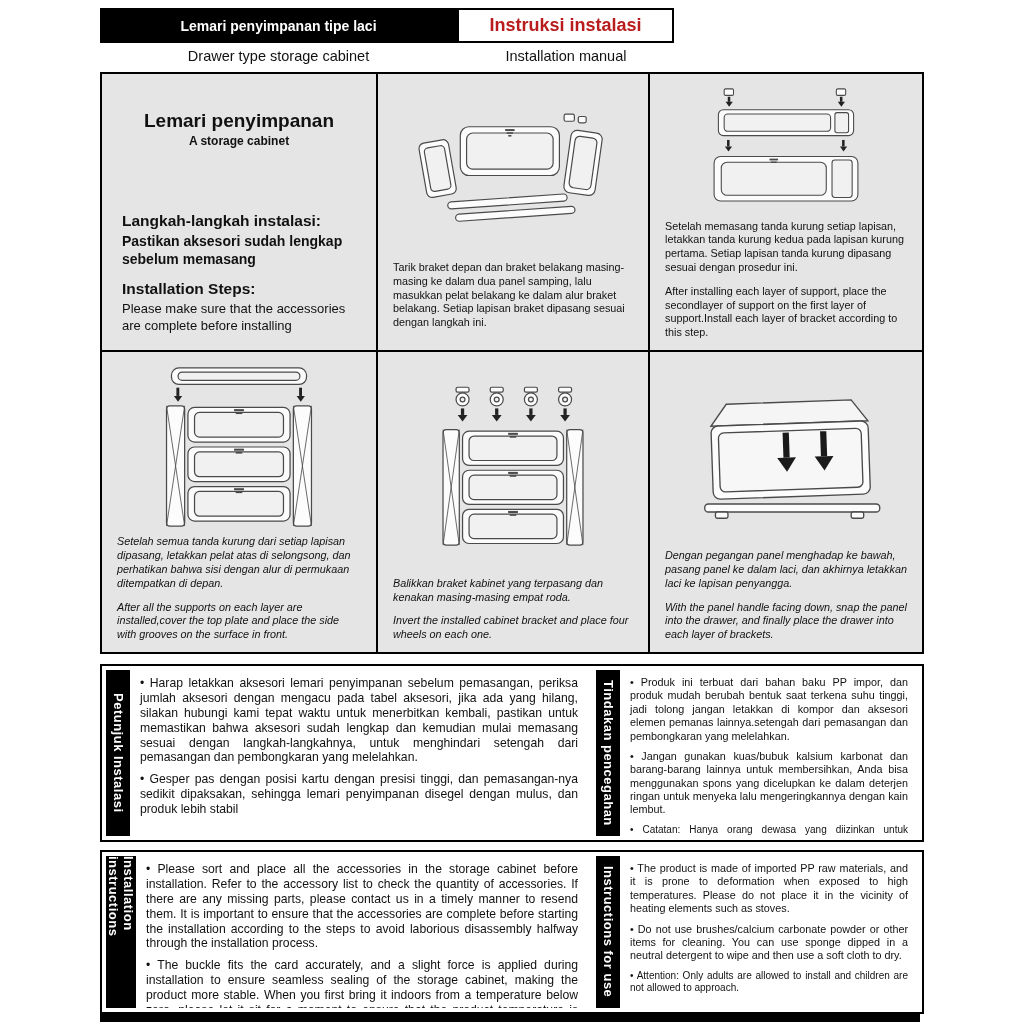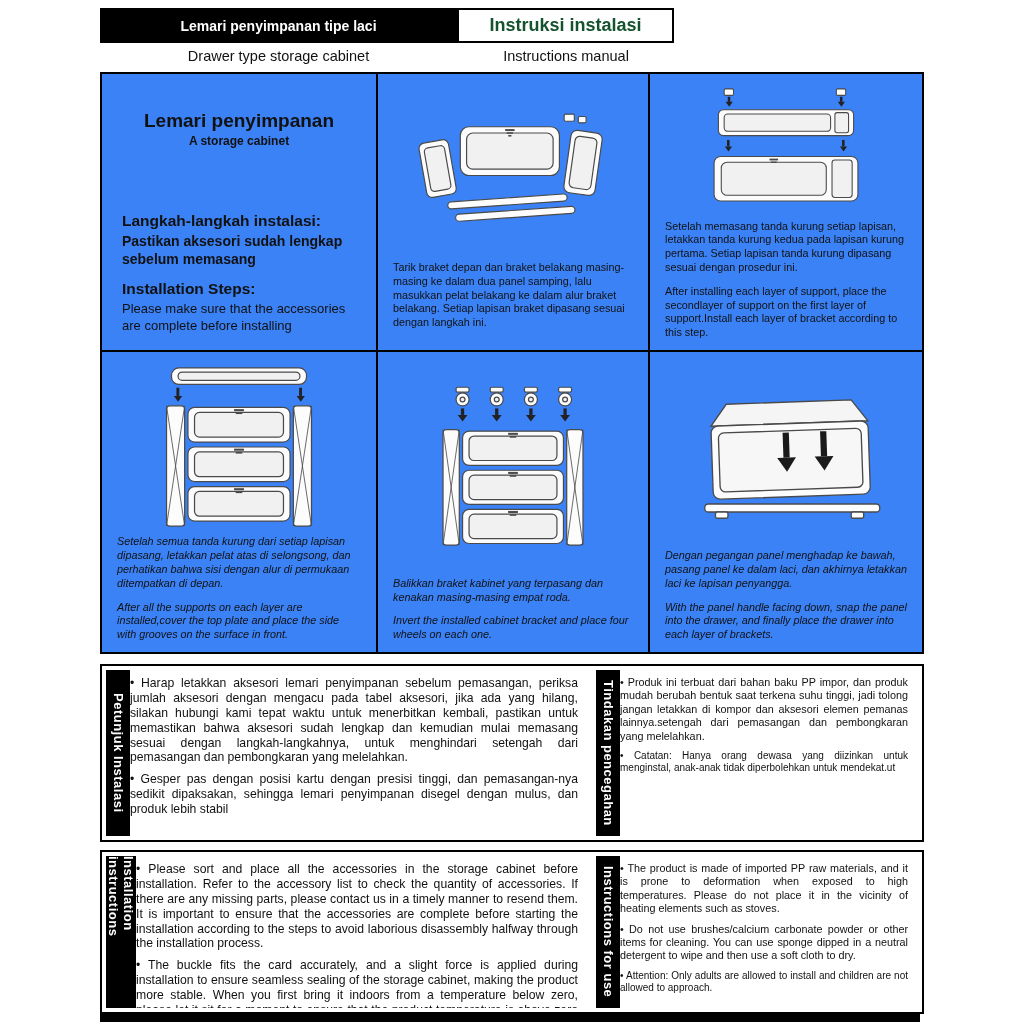--- a/index.html
+++ b/index.html
@@ -4,28 +4,28 @@
 <style>
   html,body{margin:0;padding:0;}
   body{
     width:1024px;height:1024px;background:#ffffff;color:#111;
     font-family:"Liberation Sans",sans-serif;position:relative;overflow:hidden;
   }
   
   .titlebar{position:absolute;left:100px;top:8px;display:flex;height:35px;}
   .title-main{width:357px;background:#000;color:#fff;font-weight:bold;font-size:14px;
     display:flex;align-items:center;justify-content:center;}
-  .title-sub{width:213px;background:#fff;color:#14532d;border:2.5px solid #000;font-weight:bold;
+  .title-sub{width:213px;background:#fff;color:#b91c1c;border:2.5px solid #000;font-weight:bold;
     font-size:18px;display:flex;align-items:center;justify-content:center;}
   .subtitlebar{position:absolute;left:100px;top:48px;display:flex;font-size:14.5px;}
   .subtitle-main{width:357px;text-align:center;}
   .subtitle-sub{width:218px;text-align:center;}
   
   .grid{position:absolute;left:100px;top:72px;width:820px;height:578px;border:2px solid #000;
-    display:grid;grid-template-columns:276px 272px 1fr;grid-template-rows:278px 1fr;background:#3b82f6;}
+    display:grid;grid-template-columns:276px 272px 1fr;grid-template-rows:278px 1fr;background:#e5e5e5;}
   .cell{border-right:2px solid #000;border-bottom:2px solid #000;display:flex;flex-direction:column;overflow:hidden;}
   .cell:nth-child(3n){border-right:none;}
   .cell:nth-child(n+4){border-bottom:none;font-style:italic;}
   .intro-cell{display:block;padding:36px 20px 0 20px;}
   .intro-title{font-size:19px;font-weight:bold;text-align:center;}
   .intro-subtitle{font-size:12px;font-weight:bold;text-align:center;margin-top:2px;}
   .intro-h{font-size:15.5px;font-weight:bold;margin-top:64px;}
   .intro-note-id{font-size:14px;font-weight:bold;margin-top:3px;line-height:1.25;}
   .intro-h2{font-size:15.5px;font-weight:bold;margin-top:12px;}
   .intro-note-en{font-size:13px;margin-top:3px;line-height:1.3;}
@@ -36,40 +36,40 @@
   .step-text .en-t{margin:0;}
   
   .notes{position:absolute;left:100px;width:820px;border:2px solid #000;display:flex;background:#fff;}
   .notes.mid{top:664px;height:174px;}
   .notes.bot{top:850px;height:160px;}
   .note-col{display:flex;padding:4px;min-width:0;}
   .note-col.left{width:482px;}
   .note-col.right{flex:1;}
   .vlabel{flex:0 0 24px;background:#000;color:#fff;font-weight:bold;font-size:13px;
     writing-mode:vertical-rl;display:flex;align-items:center;justify-content:center;letter-spacing:.5px;}
-  .note-body{flex:1;padding:6px 10px 2px 0;overflow:hidden;min-width:0;}
+  .note-body{flex:1;padding:6px 10px 2px 10px;overflow:hidden;min-width:0;}
   .note-body p{text-align:justify;margin:0 0 7px 0;}
   .note-body.big p{font-size:12.2px;line-height:1.22;}
   .note-body.small p{font-size:10.8px;line-height:1.24;}
   .note-body p.tiny{font-size:10px;}
   
   .footer-bar{position:absolute;left:100px;top:1013px;width:820px;height:9px;background:#000;}
 </style>
 </head>
 <body>
 
 <div>
 
   <div class="titlebar">
     <div class="title-main">Lemari penyimpanan tipe laci</div>
     <div class="title-sub">Instruksi instalasi</div>
   </div>
   <div class="subtitlebar">
     <div class="subtitle-main">Drawer type storage cabinet</div>
-    <div class="subtitle-sub">Instructions manual</div>
+    <div class="subtitle-sub">Installation manual</div>
   </div>
 
   <div class="grid">
 
     <div class="cell intro-cell">
       <div class="intro-title">Lemari penyimpanan</div>
       <div class="intro-subtitle">A storage cabinet</div>
       <div class="intro-h">Langkah-langkah instalasi:</div>
       <div class="intro-note-id">Pastikan aksesori sudah lengkap sebelum memasang</div>
       <div class="intro-h2">Installation Steps:</div>
@@ -307,20 +307,21 @@
         <p>• Harap letakkan aksesori lemari penyimpanan sebelum pemasangan, periksa jumlah aksesori dengan mengacu pada tabel aksesori, jika ada yang hilang, silakan hubungi kami tepat waktu untuk menerbitkan kembali, pastikan untuk memastikan bahwa aksesori sudah lengkap dan kemudian mulai memasang sesuai dengan langkah-langkahnya, untuk menghindari setengah dari pemasangan dan pembongkaran yang melelahkan.</p>
         <p>• Gesper pas dengan posisi kartu dengan presisi tinggi, dan pemasangan-nya sedikit dipaksakan, sehingga lemari penyimpanan disegel dengan mulus, dan produk lebih stabil</p>
       </div>
     </div>
     <div class="note-col right">
       <div class="vlabel">
         <span>Tindakan pencegahan</span>
       </div>
       <div class="note-body small">
         <p>• Produk ini terbuat dari bahan baku PP impor, dan produk mudah berubah bentuk saat terkena suhu tinggi, jadi tolong jangan letakkan di kompor dan aksesori elemen pemanas lainnya.setengah dari pemasangan dan pembongkaran yang melelahkan.</p>
+        <p>• Jangan gunakan kuas/bubuk kalsium karbonat dan barang-barang lainnya untuk membersihkan, Anda bisa menggunakan spons yang dicelupkan ke dalam deterjen ringan untuk menyeka lalu mengeringkannya dengan kain lembut.</p>
         <p class="tiny">• Catatan: Hanya orang dewasa yang diizinkan untuk menginstal, anak-anak tidak diperbolehkan untuk mendekat.ut</p>
       </div>
     </div>
   </div>
 
   <div class="notes bot">
     <div class="note-col left">
       <div class="vlabel">
         <span>Installation instructions</span>
       </div>

